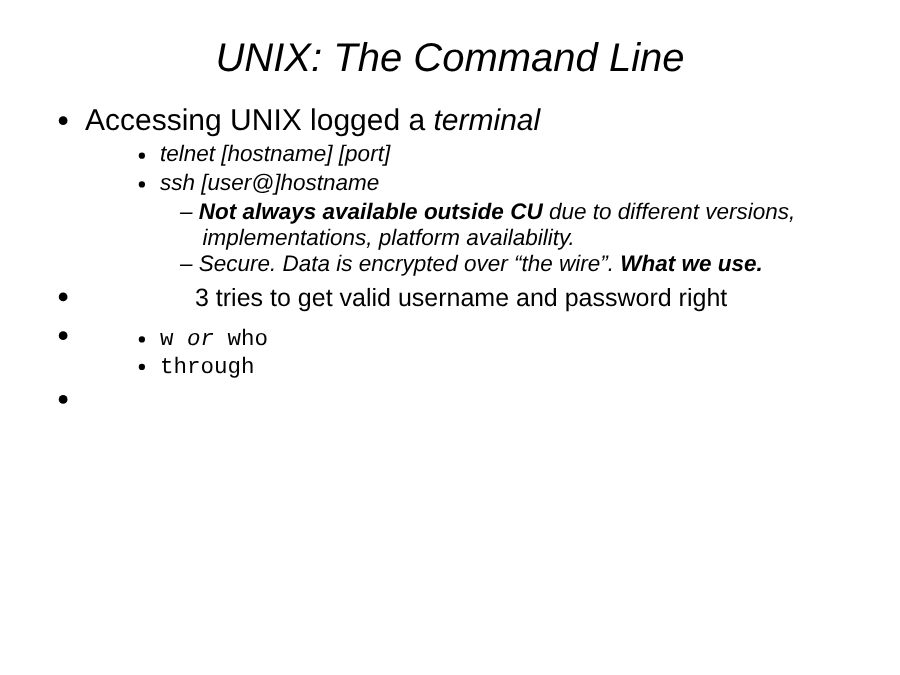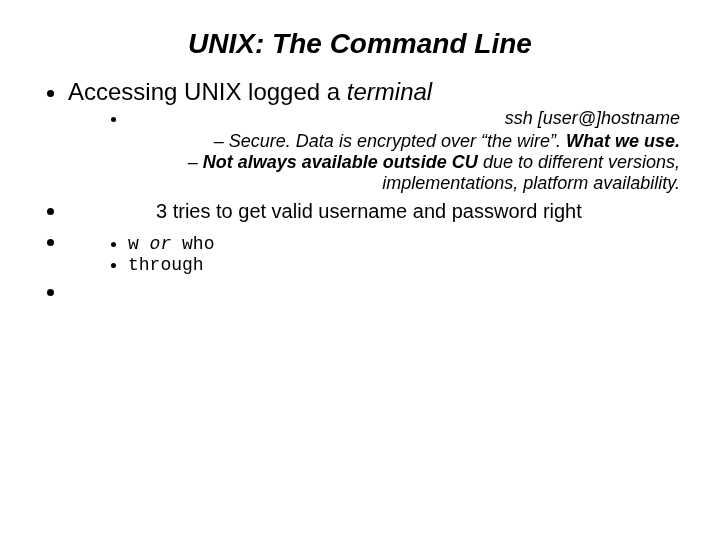--- a/index.html
+++ b/index.html
@@ -11,24 +11,24 @@
     font-family: Arial, Helvetica, sans-serif;
     color: #000;
     overflow: hidden;
   }
   .slide {
     padding: 28px 40px 20px 40px;
     box-sizing: border-box;
   }
   .title {
     font-style: italic;
-    font-size: 28px;
+    font-size: 32px;
     text-align: center;
     margin-bottom: 18px;
-    font-weight: bold;
+    font-weight: normal;
   }
   ul.top {
     list-style: disc;
     margin: 0;
     padding-left: 28px;
     font-size: 24px;
   }
   ul.top > li {
     margin-bottom: 2px;
   }
@@ -41,48 +41,51 @@
   ul.dash {
     list-style: none;
     font-size: 18px;
     padding-left: 94px;
     margin: 0 0 2px 0;
   }
   ul.dash > li::before {
     content: "– ";
     margin-left: -18px;
   }
-  .ital { font-style: italic; text-align: right; }
+  .ital { font-style: italic; }
   .bold { font-weight: bold; }
   .mono { font-family: "Courier New", monospace; font-size: 18px; }
   .note {
     font-size: 20px;
     padding-left: 88px;
     margin: 2px 0 4px 0;
   }
 </style>
 </head>
 <body>
 
 <div class="slide">
   <div class="title">UNIX: The Command Line</div>
 
   <ul class="top">
 
     <li>
       <span>Accessing UNIX logged a </span><span class="ital">terminal</span>
       <ul class="sub">
+        <li class="ital">telnet [hostname] [port]</li>
+      </ul>
+      <ul class="sub">
         <li class="ital">ssh [user@]hostname</li>
       </ul>
       <ul class="dash ital">
         <li>
-          <span>Secure. Data is encrypted over “the wire”. </span><span class="bold">What we use.</span>
+          <span class="bold">Not always available outside CU</span><span> due to different versions, implementations, platform availability.</span>
         </li>
         <li>
-          <span class="bold">Not always available outside CU</span><span> due to different versions, implementations, platform availability.</span>
+          <span>Secure. Data is encrypted over “the wire”. </span><span class="bold">What we use.</span>
         </li>
       </ul>
     </li>
 
     <li>
       <div class="note">3 tries to get valid username and password right</div>
     </li>
 
     <li>
       <ul class="sub">

